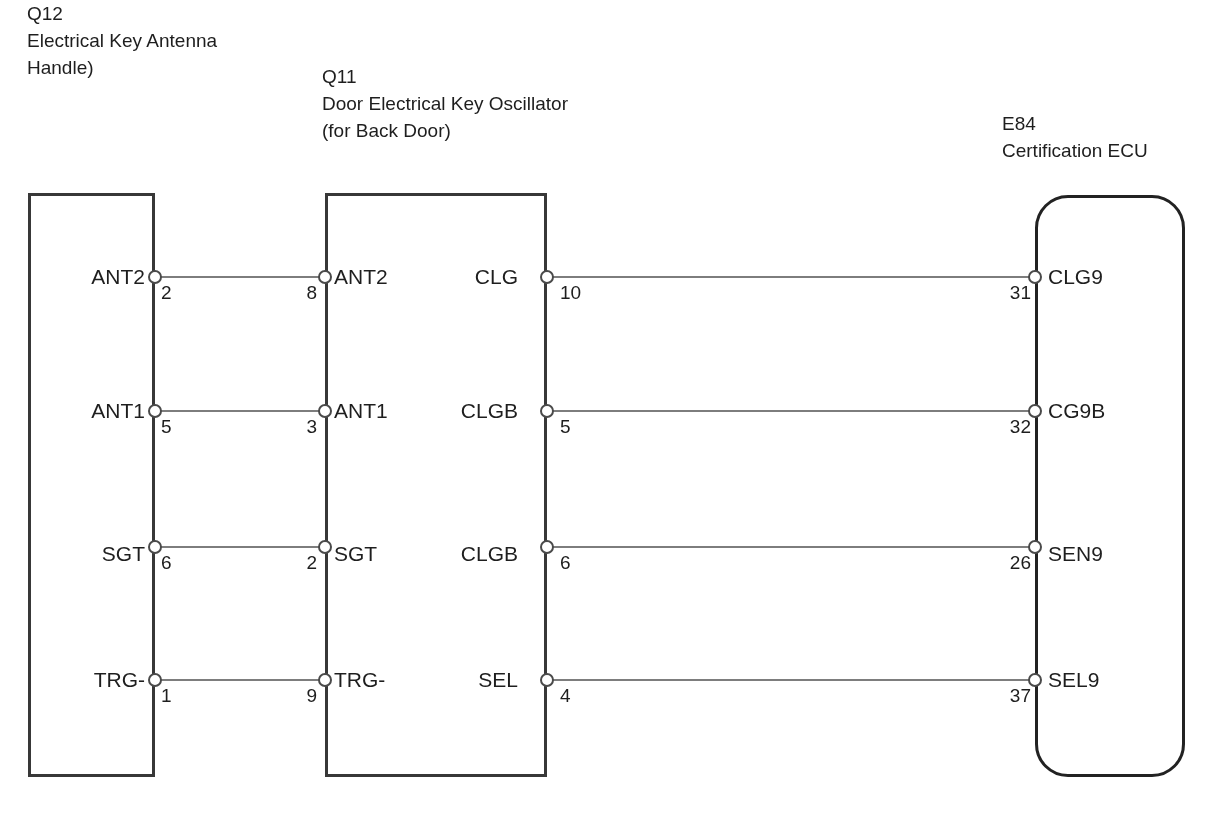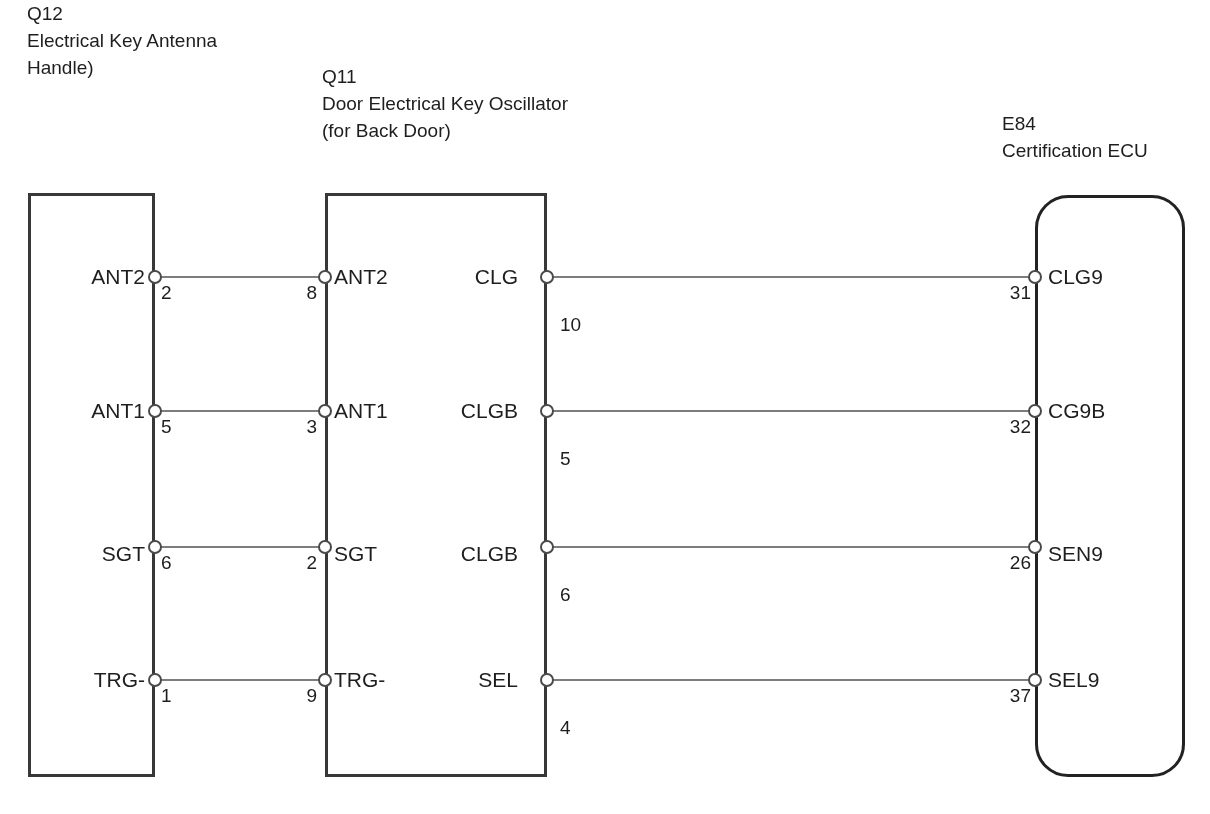--- a/index.html
+++ b/index.html
@@ -65,21 +65,21 @@
   .d-r1 { top: 270px; } .d-r2 { top: 404px; } .d-r3 { top: 540px; } .d-r4 { top: 673px; }
   .l-r1 { top: 264px; } .l-r2 { top: 398px; } .l-r3 { top: 534px; margin-top: 7px; } .l-r4 { top: 667px; }
   .p-r1 { top: 281px; } .p-r2 { top: 415px; } .p-r3 { top: 551px; } .p-r4 { top: 684px; }
   
   .dot-c1 { left: 148px; } .dot-c2 { left: 318px; } .dot-c3 { left: 540px; } .dot-c4 { left: 1028px; }
   .lbl-q12   { left: 40px;  width: 105px; }
   .pin-q12   { left: 161px; }
   .pin-q11l  { left: 255px; width: 62px; }
   .lbl-q11l  { left: 334px; }
   .lbl-q11r  { left: 400px; width: 118px; }
-  .pin-q11r  { left: 560px; margin-top: 32px; }
+  .pin-q11r  { left: 560px; }
   .pin-e84   { left: 953px; width: 78px; }
   .lbl-e84   { left: 1048px; }
 </style>
 </head>
 <body>
 
 <div id="canvas">
 
   <div class="hdr" style="left:27px; top:0;">
     <div class="hline">Q12</div>

